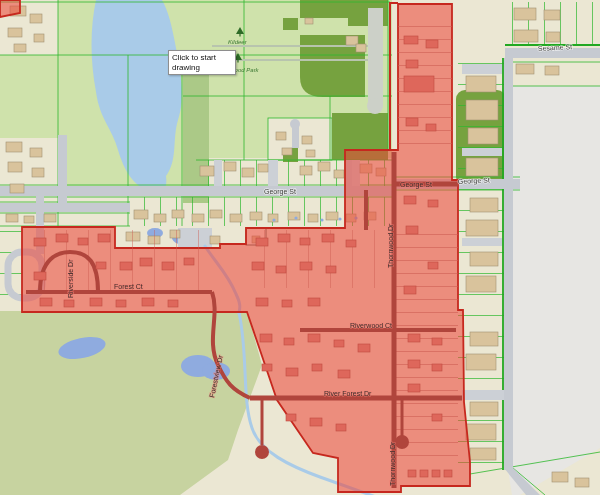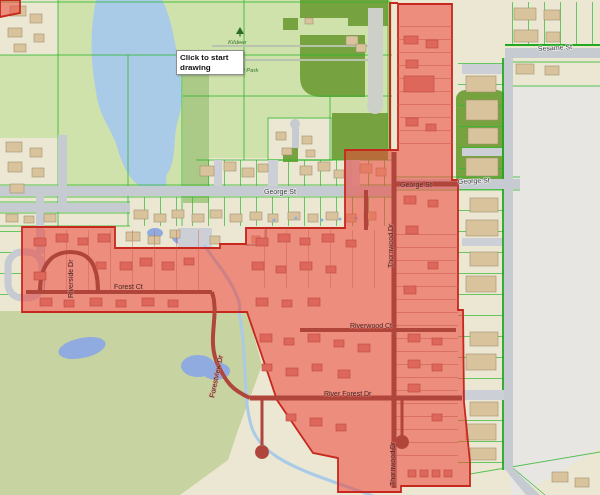--- a/index.html
+++ b/index.html
@@ -23,23 +23,23 @@
   .road-stroke{stroke:var(--road);fill:none;}
   .bldg{fill:var(--bldg);stroke:var(--bldg-stroke);stroke-width:0.6;}
   .bldg-red{fill:var(--bldg-red);stroke:var(--bldg-red-stroke);stroke-width:0.6;}
   .gl{stroke:var(--green-line);stroke-width:0.8;fill:none;}
   .gl2{stroke:var(--green-thick);stroke-width:1.8;fill:none;}
   .red-overlay{fill:var(--red-fill);stroke:var(--red-border);stroke-width:1.8;}
   .red-road{stroke:var(--red-road);fill:none;}
   .lbl{font-size:7px;fill:var(--label);paint-order:stroke;stroke:rgba(255,255,255,0.55);stroke-width:1.6px;}
   .lbl-red{font-size:7px;fill:#3a2b28;paint-order:stroke;stroke:rgba(244,130,120,0.5);stroke-width:1.4px;}
   .plbl{font-size:6px;font-style:italic;fill:var(--park-label);}
-  #tooltip{position:absolute;left:176px;top:50px;width:60px;background:var(--tooltip-bg);
+  #tooltip{position:absolute;left:168px;top:50px;width:60px;background:var(--tooltip-bg);
     border:1px solid var(--tooltip-border);font-size:8px;line-height:1.2;color:#111;
-    padding:2px 3px;box-shadow:1px 1px 2px rgba(0,0,0,0.25);font-weight:bold;}
+    padding:2px 3px;box-shadow:1px 1px 2px rgba(0,0,0,0.25);}
 </style>
 </head>
 <body>
 
 <div id="map-wrap">
 <svg width="600" height="495" viewBox="0 0 600 495">
   <defs>
     <pattern id="vcomb" width="16" height="60" patternUnits="userSpaceOnUse">
       <path d="M0.5,0 V60" stroke="#2db82d" stroke-width="0.7"></path>
     </pattern>

